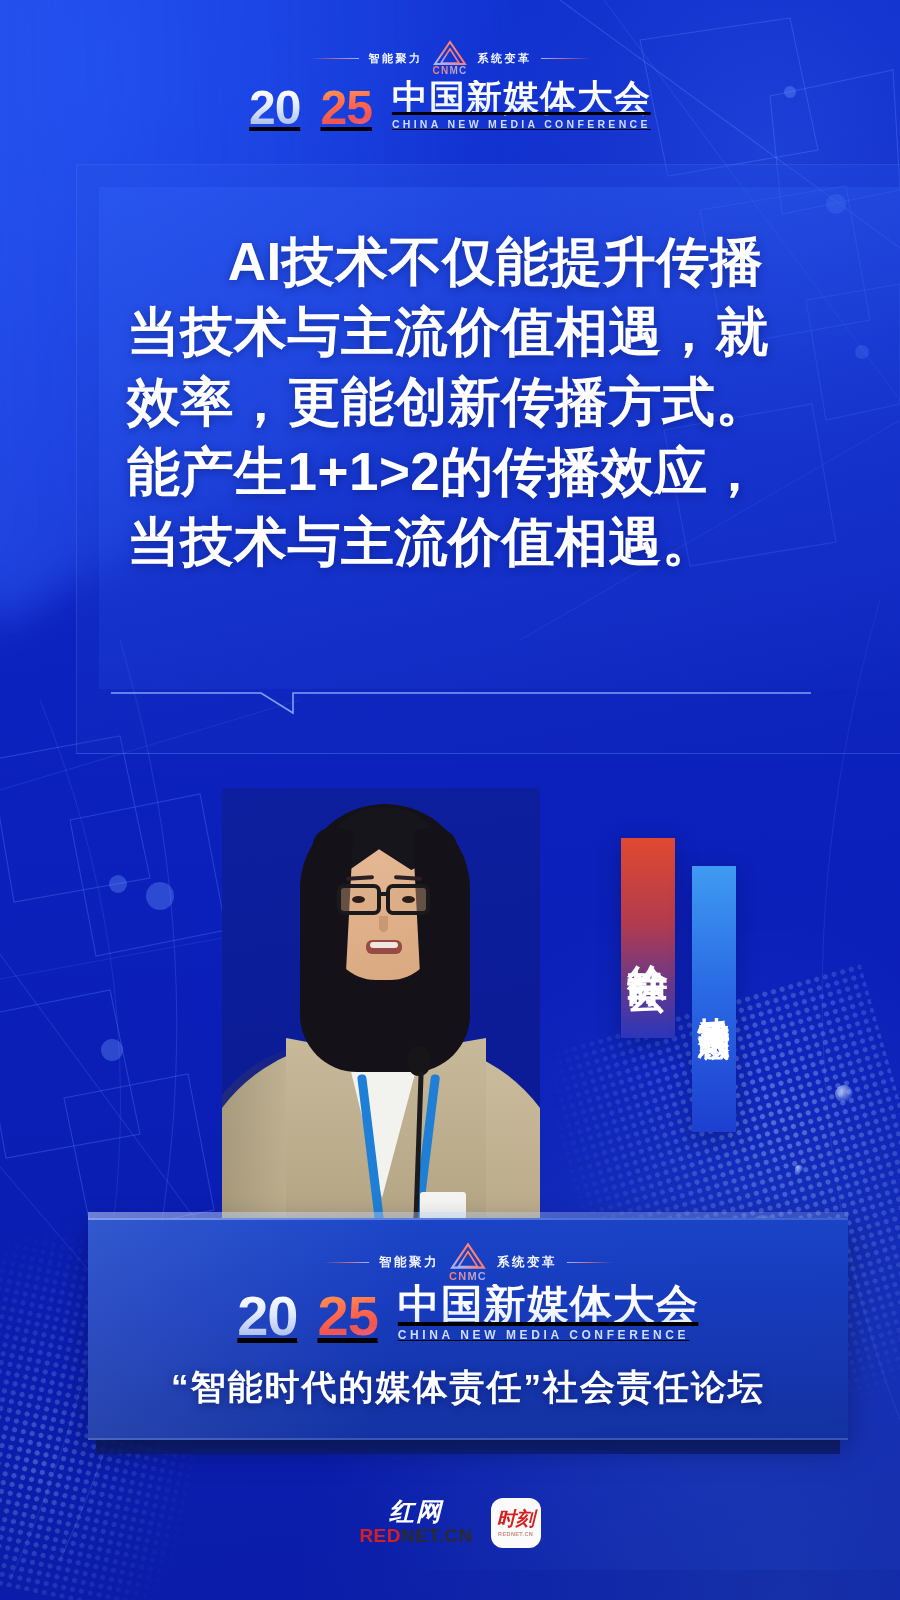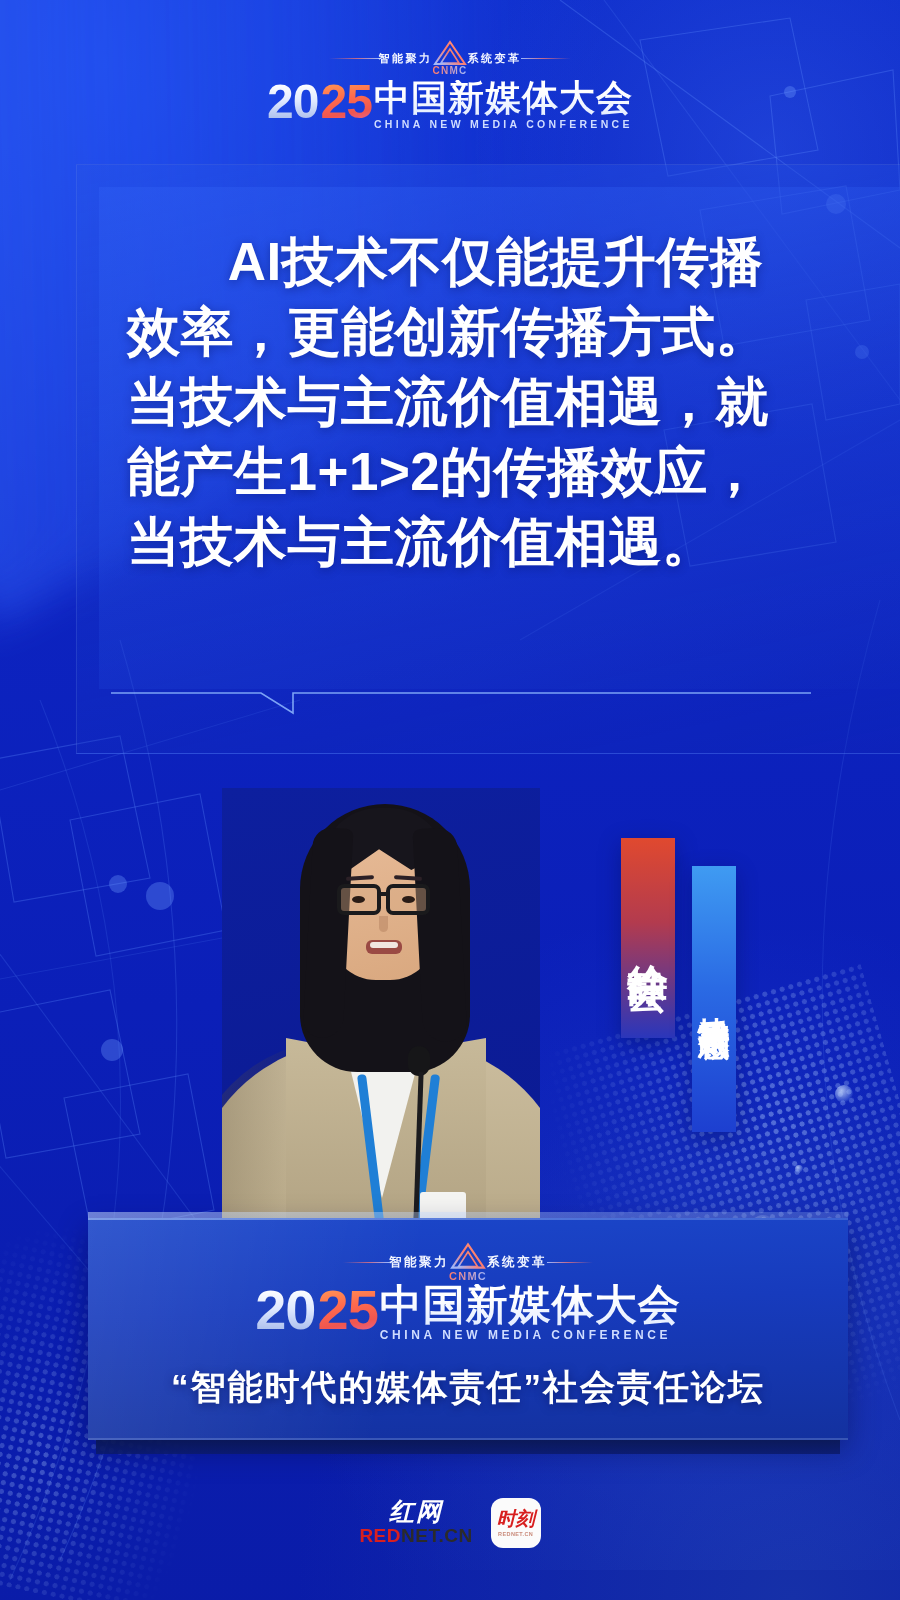--- a/index.html
+++ b/index.html
@@ -81,20 +81,21 @@
   .bokeh {
     position: absolute; border-radius: 50%;
     background: radial-gradient(circle at 36% 32%, rgba(205,225,255,.80), rgba(150,190,255,.22) 62%, rgba(120,170,255,0) 74%);
     pointer-events: none;
   }
 
   
   .lockup { position: relative; text-align: center; }
   .lockup-tag {
     display: flex; align-items: center; justify-content: center;
+    gap: 10px;
     white-space: nowrap;
   }
   .tag-rule {
     height: 1px; width: 52px;
     background: linear-gradient(90deg, rgba(255,255,255,0), #c06a8c 55%, #9bb6ff 100%);
   }
   .tag-rule.right { background: linear-gradient(270deg, rgba(255,255,255,0), #c06a8c 55%, #9bb6ff 100%); }
   .tag-word {
     font-weight: 700; color: #f2f5ff;
     letter-spacing: 2.5px;
@@ -104,22 +105,23 @@
     position: relative;
   }
   .cnmc-mark { display: block; }
   .cnmc-text {
     font-weight: 700; letter-spacing: 1.2px;
     background: linear-gradient(90deg, #ff7a6a, #9fb9ff);
     -webkit-background-clip: text; background-clip: text;
     color: transparent;
   }
   .lockup-main {
-    display: flex; align-items: flex-start; justify-content: center;
-    gap: 2px;
+    display: flex; align-items: flex-end; justify-content: center;
+    gap: 20px;
+    text-decoration: underline;
   }
   .yr { font-weight: 800; letter-spacing: -1px; line-height: .92; }
   .yr-20 {
     background: linear-gradient(180deg, #ffffff 8%, #dfe9ff 48%, #9fb4e8 100%);
     -webkit-background-clip: text; background-clip: text; color: transparent;
   }
   .yr-25 {
     background: linear-gradient(170deg, #ff9a55 4%, #ff6a4d 42%, #f0564f 72%, #e86aa0 100%);
     -webkit-background-clip: text; background-clip: text; color: transparent;
   }
@@ -254,22 +256,22 @@
       <span class="cn-block">
         <span class="cn-main">中国新媒体大会</span>
         <span class="cn-sub">CHINA NEW MEDIA CONFERENCE</span>
       </span>
     </div>
   </div>
 
   <div id="quoteCard">
     <div id="quoteText">
       <div><span class="indent"></span><span>AI技术不仅能提升传播</span></div>
+      <div>当技术与主流价值相遇，就</div>
       <div>效率，更能创新传播方式。</div>
-      <div>当技术与主流价值相遇，就</div>
       <div>能产生1+1&gt;2的传播效应，</div>
       <div>当技术与主流价值相遇。</div>
     </div>
     <svg class="bubble-tail" viewBox="0 0 700 34">
       <path d="M0 10 H150 L182 30 L182 10 H700" fill="none" stroke="#8fb8ff" stroke-width="1.6" stroke-opacity=".85"></path>
     </svg>
   </div>
 
   <div style="position:absolute;left:222px;top:788px;width:318px;height:432px;overflow:hidden;">
 

